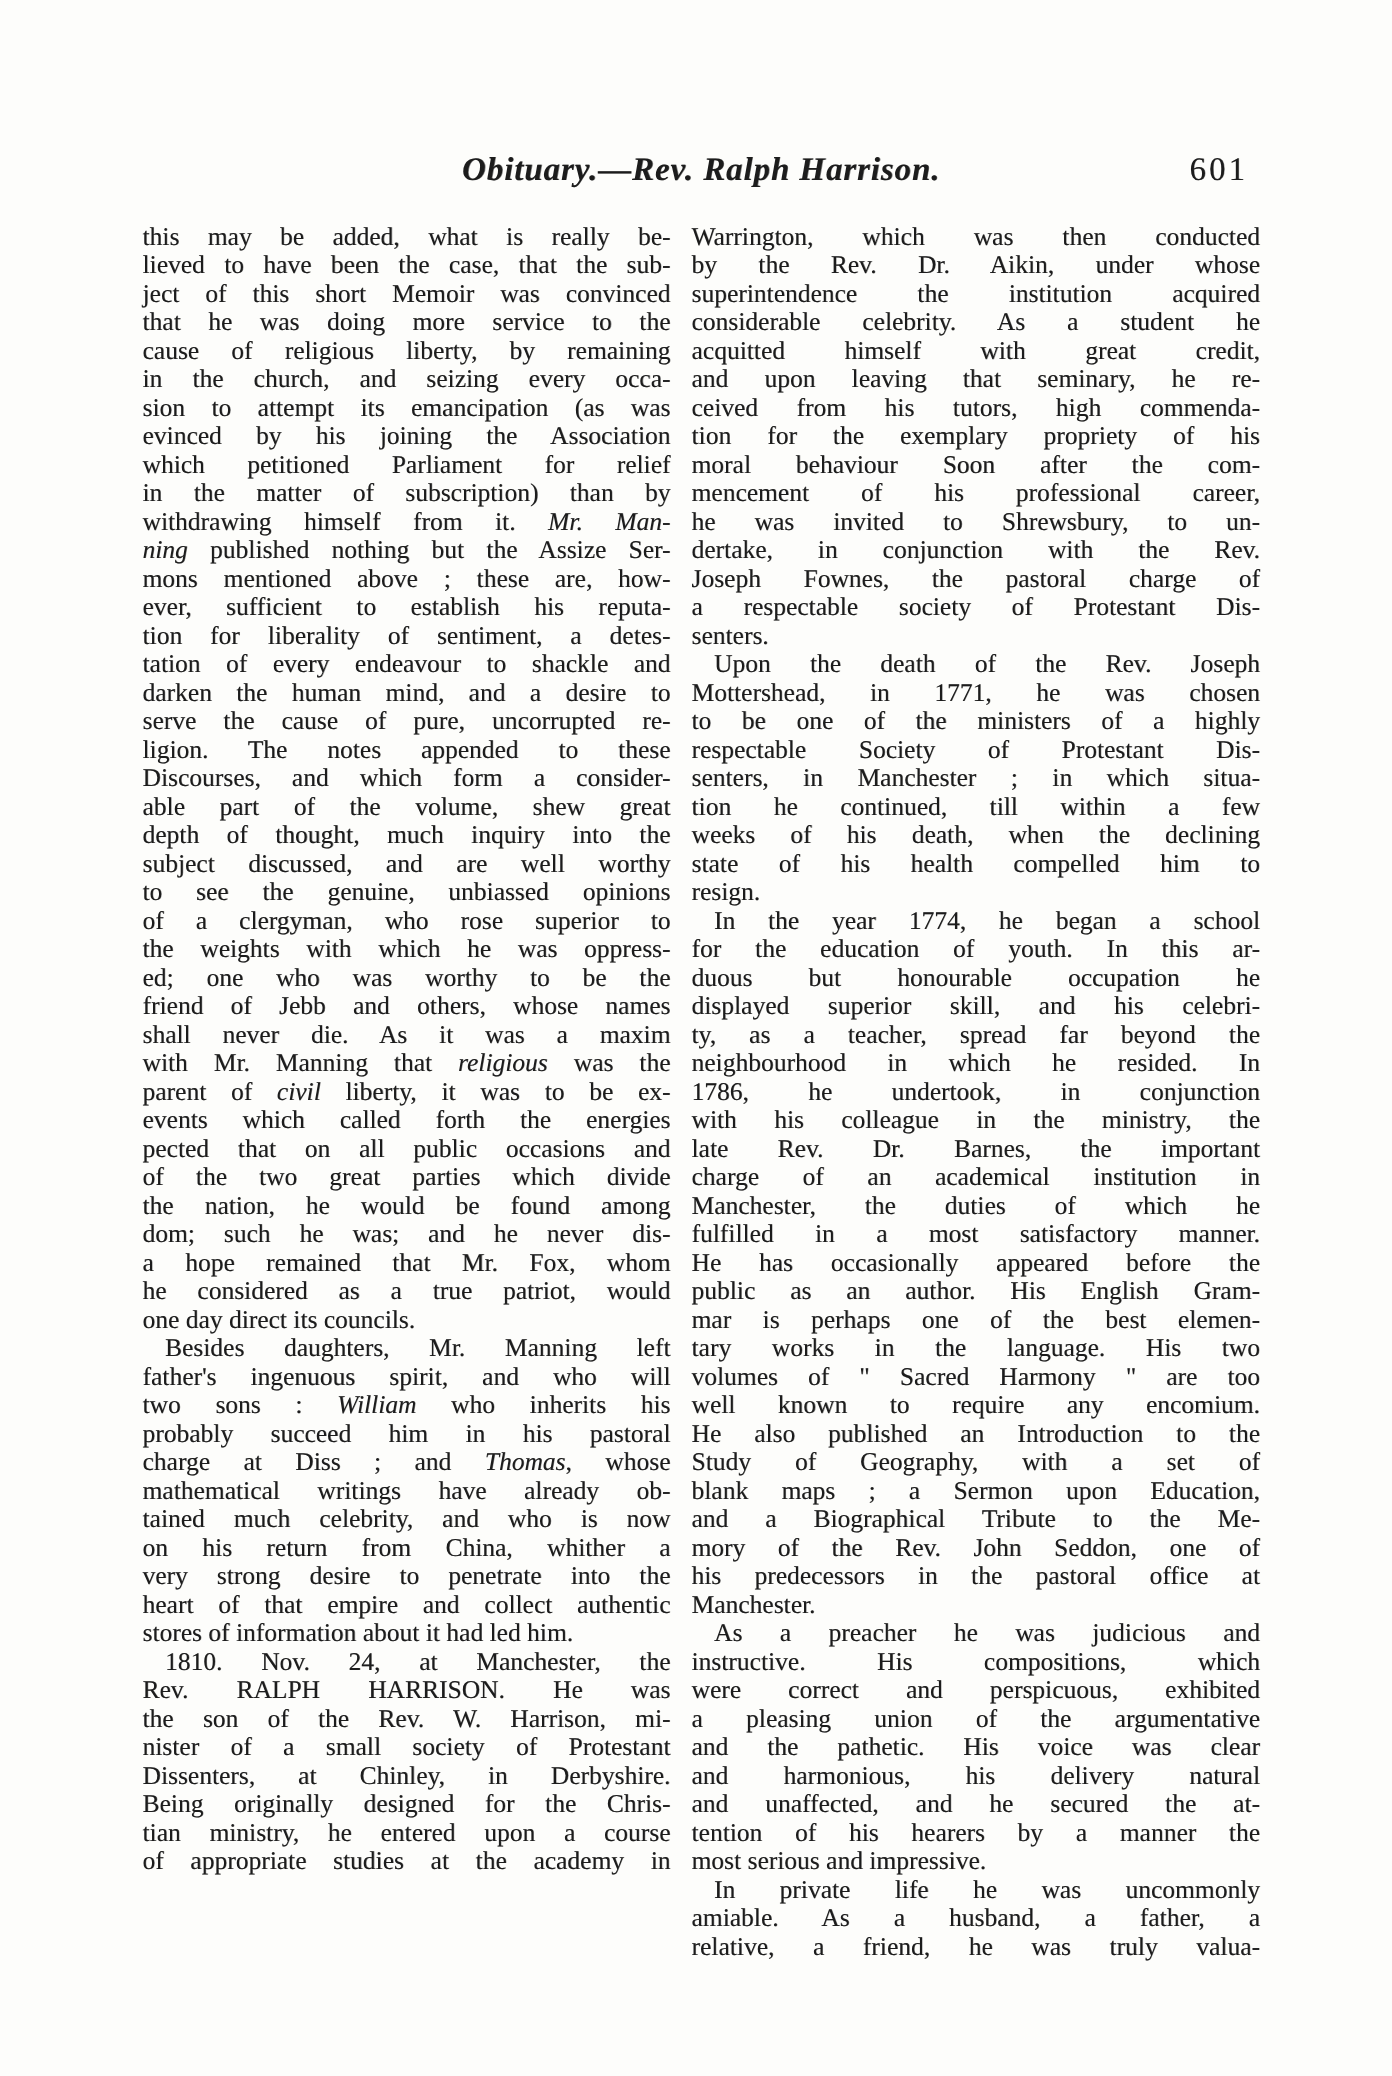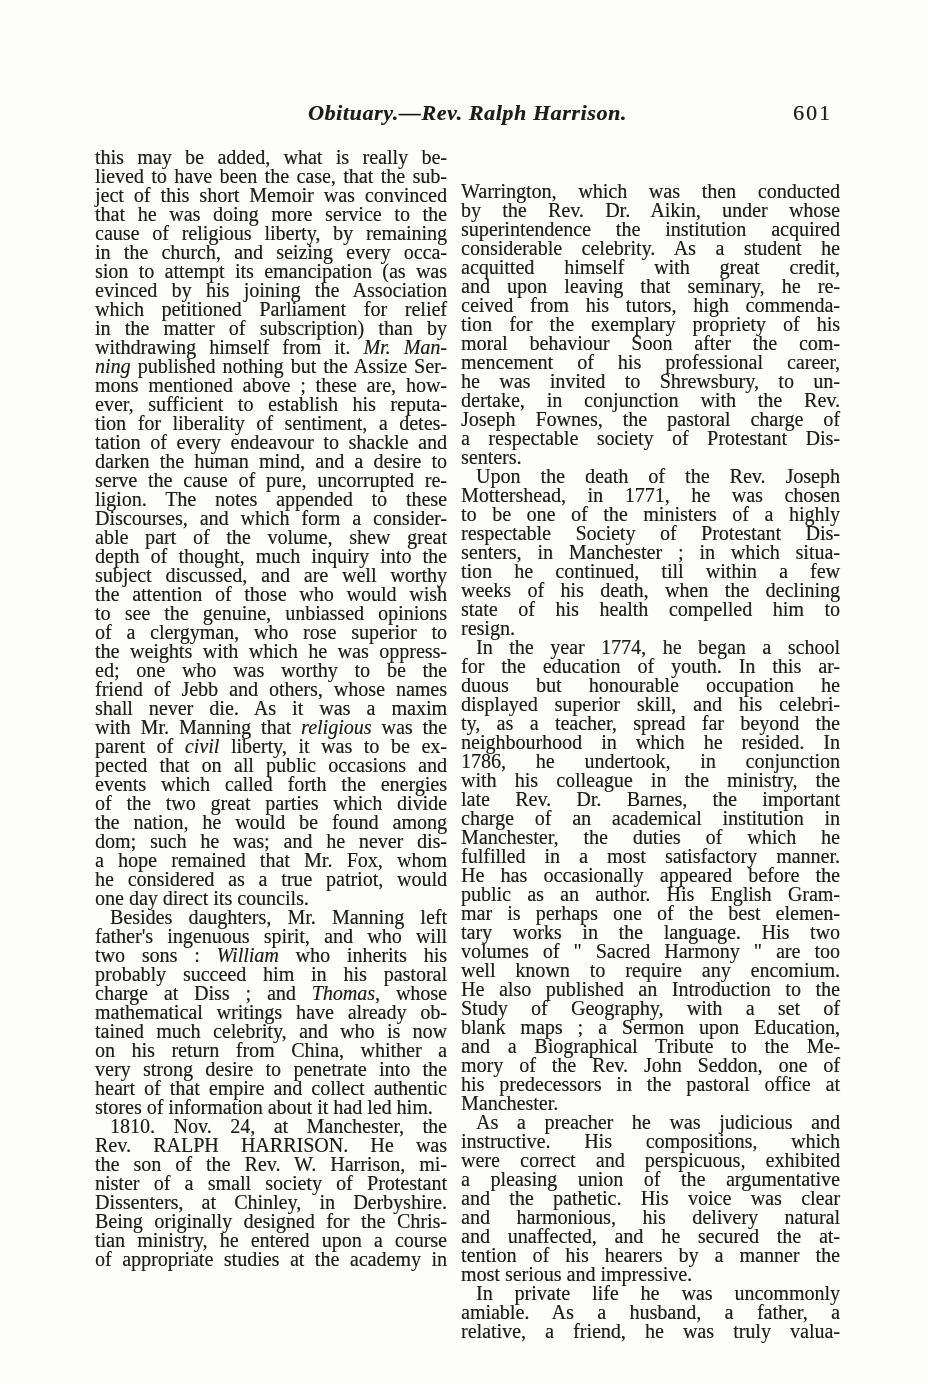--- a/index.html
+++ b/index.html
@@ -43,25 +43,25 @@
     letter-spacing: 2px;
     text-shadow: 0.4px 0.3px 0 rgba(20,20,20,0.5);
     margin-left: 16px;
   }
   .columns {
     display: flex;
     margin: 0 88px 0 95px;
     gap: 14px;
   }
   .column {
-    font-size: 20px;
+    font-size: 17px;
     line-height: 19px;
   }
   .column.left  { width: 352px; }
-  .column.right { flex: 1; margin-top: 34px; }
+  .column.right { flex: 1; }
   .line {
     text-align: justify;
     text-align-last: justify;
     white-space: normal;
     text-shadow: 0.35px 0.25px 0 rgba(15,15,15,0.45);
   }
   .line.indent { padding-left: 15px; }
   .line.end { text-align-last: left; }
   .line i { font-style: italic; }
 </style>
@@ -91,31 +91,30 @@
         <div class="line">ever, sufficient to establish his reputa-</div>
         <div class="line">tion for liberality of sentiment, a detes-</div>
         <div class="line">tation of every endeavour to shackle and</div>
         <div class="line">darken the human mind, and a desire to</div>
         <div class="line">serve the cause of pure, uncorrupted re-</div>
         <div class="line">ligion.  The notes appended to these</div>
         <div class="line">Discourses, and which form a consider-</div>
         <div class="line">able part of the volume, shew great</div>
         <div class="line">depth of thought, much inquiry into the</div>
         <div class="line">subject discussed, and are well worthy</div>
-        <div class="line">the attention of those who would wish</div>
         <div class="line">to see the genuine, unbiassed opinions</div>
         <div class="line">of a clergyman, who rose superior to</div>
         <div class="line">the weights with which he was oppress-</div>
         <div class="line">ed; one who was worthy to be the</div>
         <div class="line">friend of Jebb and others, whose names</div>
         <div class="line">shall never die.  As it was a maxim</div>
         <div class="line">with Mr. Manning that <i>religious</i> was the</div>
         <div class="line">parent of <i>civil</i> liberty, it was to be ex-</div>
+        <div class="line">events which called forth the energies</div>
         <div class="line">pected that on all public occasions and</div>
-        <div class="line">events which called forth the energies</div>
         <div class="line">of the two great parties which divide</div>
         <div class="line">the nation, he would be found among</div>
         <div class="line">dom; such he was; and he never dis-</div>
         <div class="line">a hope remained that Mr. Fox, whom</div>
         <div class="line">he considered as a true patriot, would</div>
         <div class="line end">one day direct its councils.</div>
         <div class="line indent">Besides daughters, Mr. Manning left</div>
         <div class="line">father's ingenuous spirit, and who will</div>
         <div class="line">two sons :  <i>William</i>  who inherits his</div>
         <div class="line">probably succeed him in his pastoral</div>

